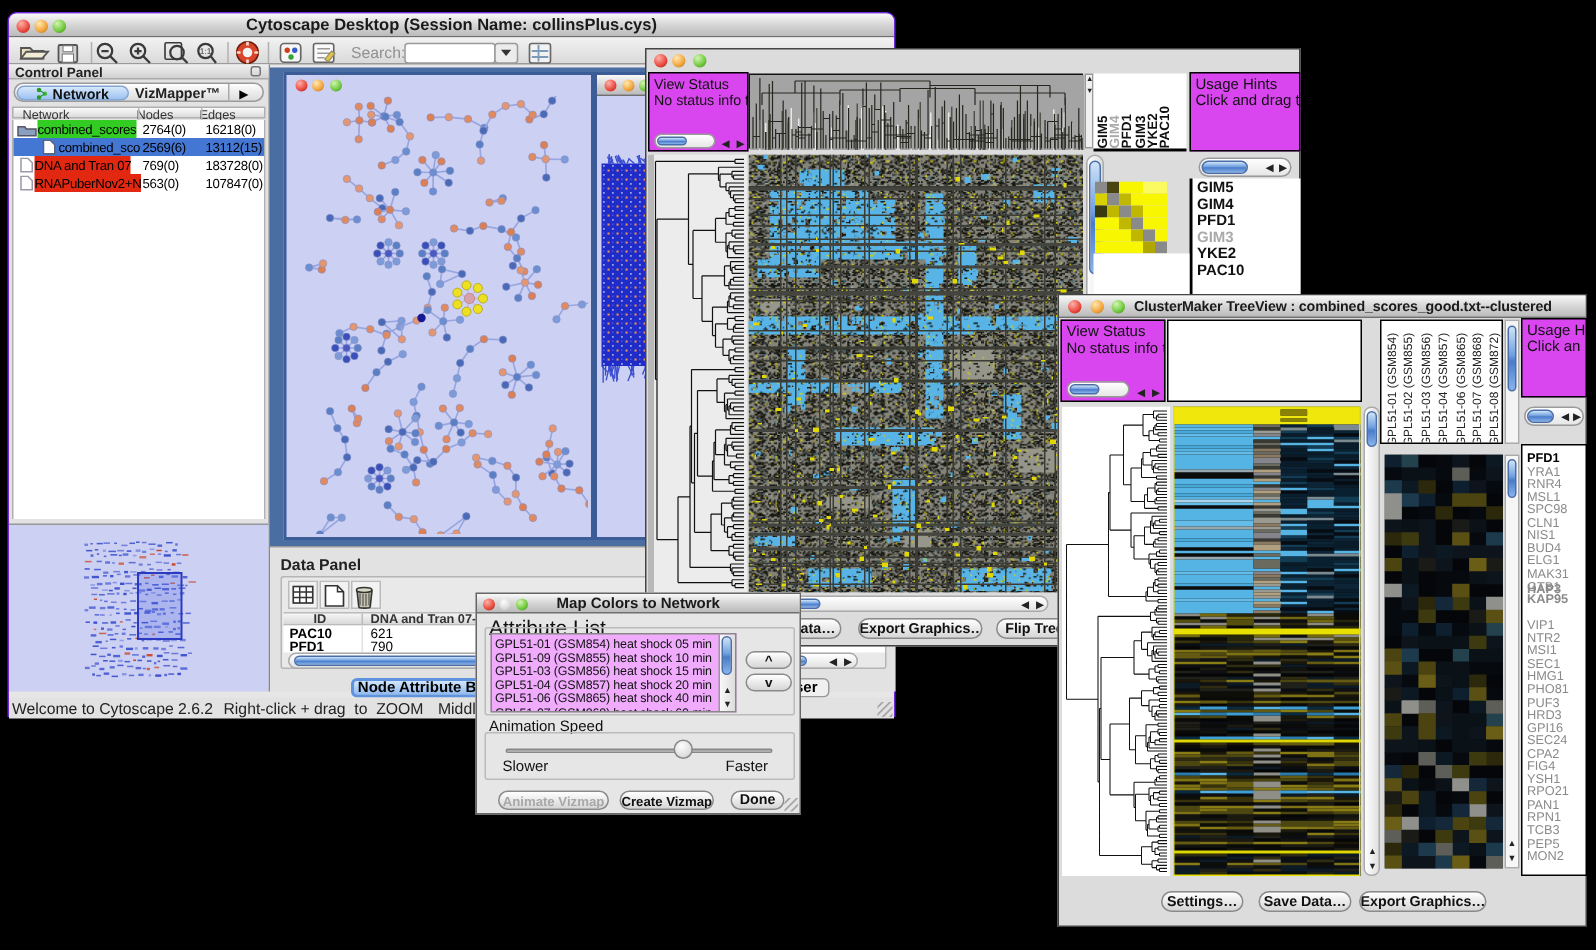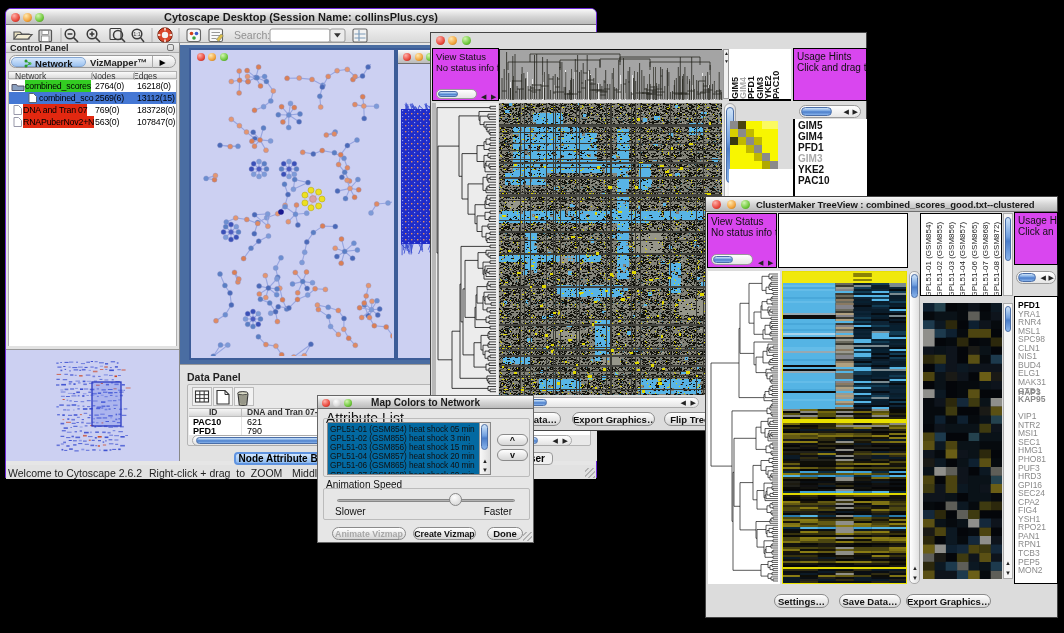--- a/index.html
+++ b/index.html
@@ -1592,23 +1592,23 @@
 <div class="mbtn" style="left:133px;top:397px;width:62px;height:14px;line-height:13px">Save Data…</div>
 <div class="mbtn" style="left:200px;top:397px;width:85px;height:14px;line-height:13px">Export Graphics…</div>
 </div>
 <div class="win" style="left:317px;top:395px;width:217px;height:148px;background:#e6e6e6;border:1px solid #666;z-index:5">
 <div class="tb" style="top:0;height:13px;font-size:10px;line-height:13px">Map Colors to Network</div>
 <span class="lt lt-red" style="left:3.5px;top:2.5px;width:8px;height:8px"></span>
     <span class="lt lt-gry" style="left:14.5px;top:2.5px;width:8px;height:8px"></span>
     <span class="lt lt-grn" style="left:26.0px;top:2.5px;width:8px;height:8px"></span>
 <div class="abs" style="left:8px;top:14px;font-size:14px;color:#111">Attribute List</div>
 <div class="abs" style="left:5px;top:22px;width:207px;height:59px;border:1px solid #bbb;border-radius:2px"></div>
-<div class="abs" style="left:9px;top:26px;width:164px;height:53px;background:#0369a1;border:1px solid #888;overflow:hidden;font-size:8.3px;color:#111;letter-spacing:-0.1px">
+<div class="abs" style="left:9px;top:26px;width:164px;height:53px;background:#f0abfc;border:1px solid #888;overflow:hidden;font-size:8.3px;color:#111;letter-spacing:-0.1px">
 <span class="abs" style="left:2px;top:1.0px;white-space:nowrap">GPL51-01 (GSM854) heat shock 05 min</span>
-<span class="abs" style="left:2px;top:10.1px;white-space:nowrap">GPL51-02 (GSM855) heat shock 3 min</span>
+<span class="abs" style="left:2px;top:10.1px;white-space:nowrap">GPL51-09 (GSM855) heat shock 10 min</span>
 <span class="abs" style="left:2px;top:19.2px;white-space:nowrap">GPL51-03 (GSM856) heat shock 15 min</span>
 <span class="abs" style="left:2px;top:28.3px;white-space:nowrap">GPL51-04 (GSM857) heat shock 20 min</span>
 <span class="abs" style="left:2px;top:37.4px;white-space:nowrap">GPL51-06 (GSM865) heat shock 40 min</span>
 <span class="abs" style="left:2px;top:46.5px;white-space:nowrap">GPL51-07 (GSM868) heat shock 60 min</span>
 <span class="abs" style="right:0;top:0;width:11px;height:51px;background:linear-gradient(90deg,#f8f8f8,#ddd);border-left:1px solid #999">
         <span class="pillthumb" style="left:1px;top:1px;width:7px;height:26px"></span>
         <span class="arr" style="left:2px;bottom:10px;font-size:6px">▲</span>
         <span class="arr" style="left:2px;bottom:1px;font-size:6px">▼</span>
       </span>
 </div>

